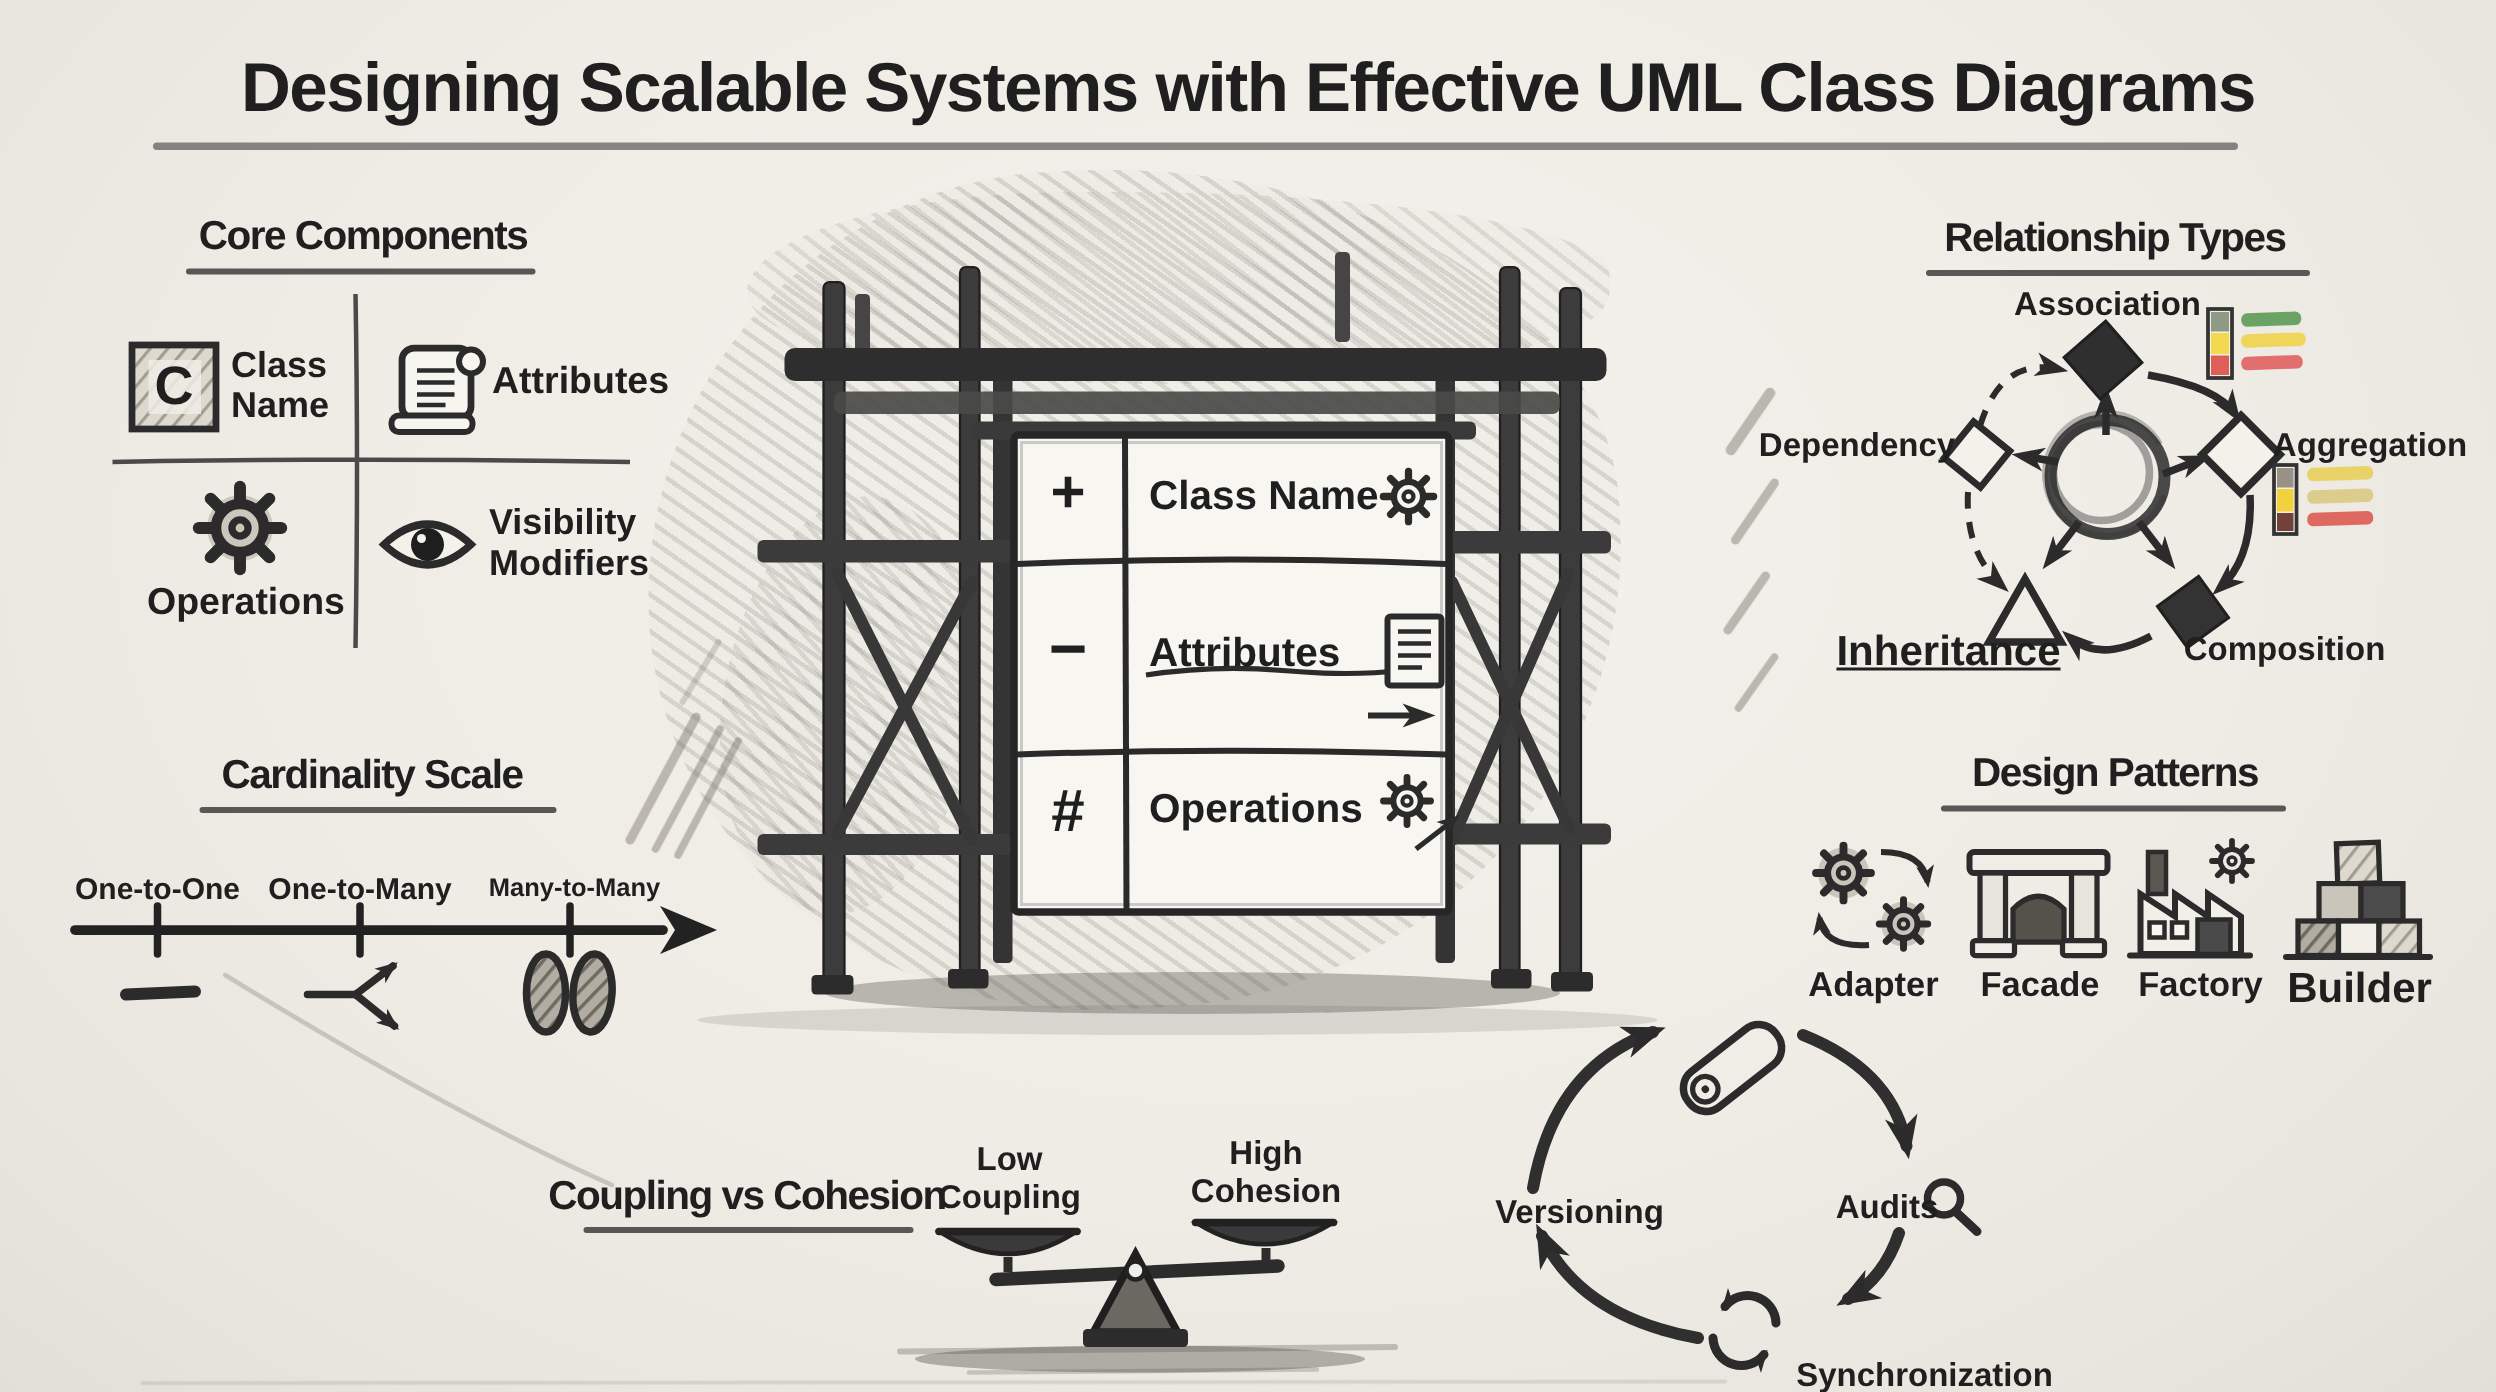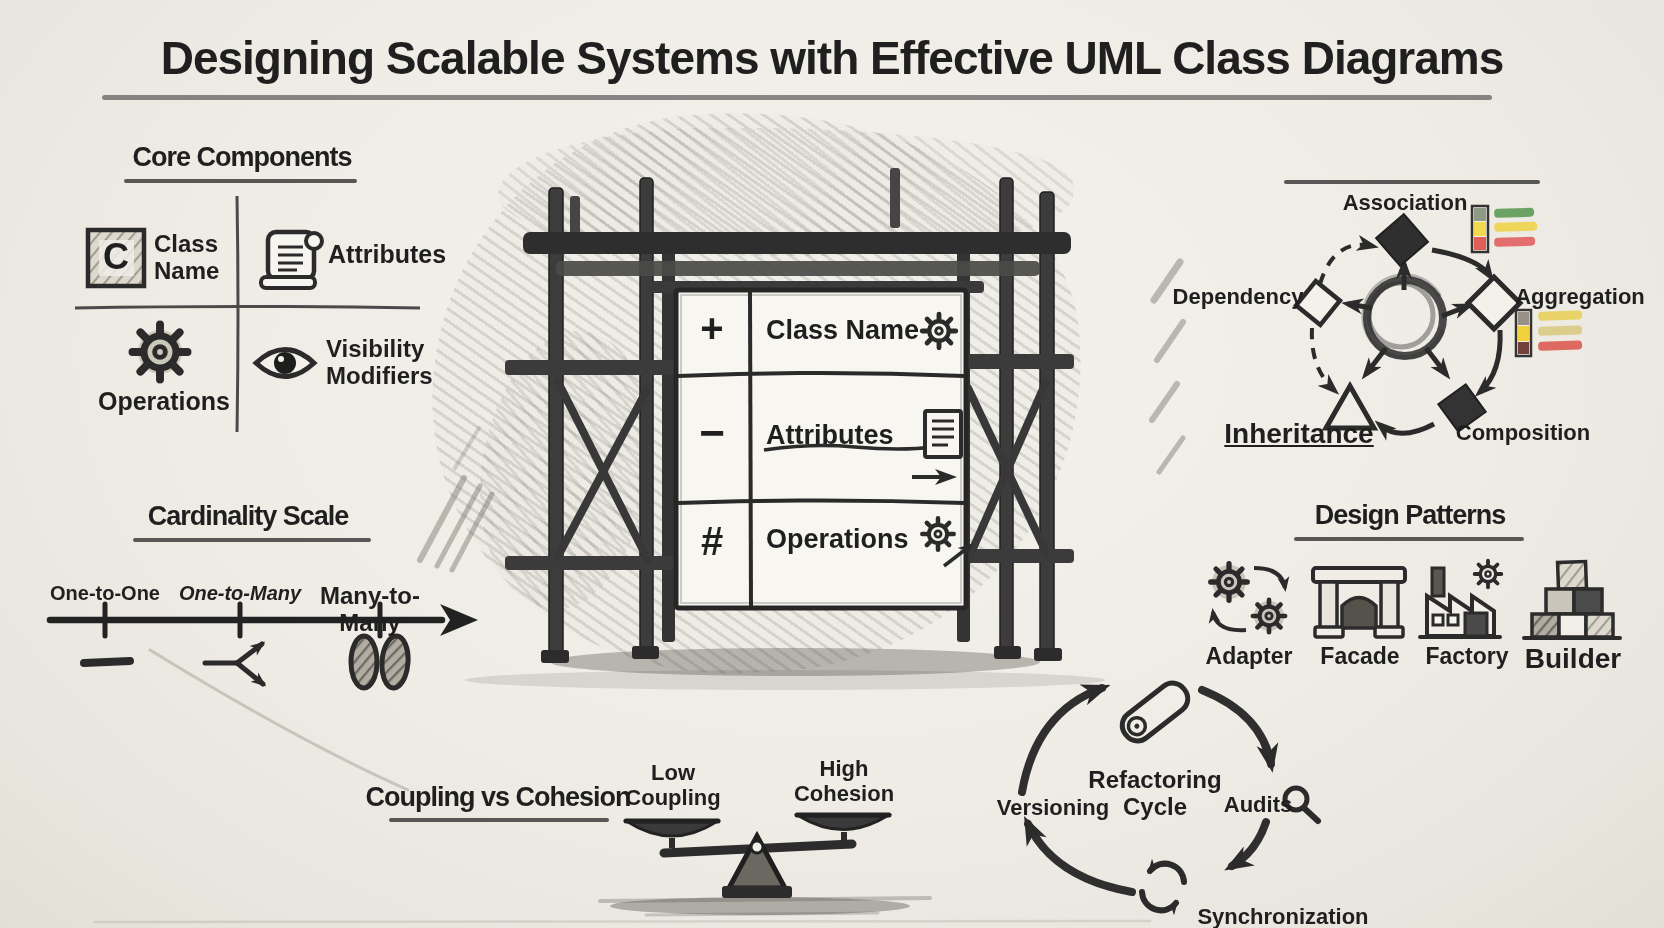--- a/index.html
+++ b/index.html
@@ -286,50 +286,50 @@
   <div class="ul" style="left:102px;top:95px;width:1390px;height:5px;opacity:.7;"></div>
 
   <div class="t c h" style="left:107px;top:142px;width:270px;">Core Components</div>
   <div class="ul" style="left:124px;top:179px;width:233px;"></div>
   <div class="t c" style="left:88px;top:230px;width:56px;height:56px;line-height:54px;font-size:36px;">C</div>
   <div class="t" style="left:154px;top:230px;width:92px;font-size:24px;">Class Name</div>
   <div class="t" style="left:328px;top:240px;width:150px;font-size:25px;">Attributes</div>
   <div class="t c" style="left:98px;top:387px;width:130px;font-size:25px;">Operations</div>
   <div class="t" style="left:326px;top:335px;width:120px;font-size:24px;">Visibility Modifiers</div>
 
+  <div class="t c h" style="left:1270px;top:143px;width:280px;">Relationship Types</div>
   <div class="ul" style="left:1284px;top:180px;width:256px;"></div>
   <div class="t c" style="left:1330px;top:190px;width:150px;font-size:22px;">Association</div>
   <div class="t c" style="left:1496px;top:284px;width:168px;font-size:22px;">Aggregation</div>
   <div class="t c" style="left:1444px;top:420px;width:158px;font-size:22px;">Composition</div>
   <div class="t c" style="left:1220px;top:418px;width:158px;font-size:28px;text-decoration:underline;">Inheritance</div>
   <div class="t c" style="left:1158px;top:284px;width:160px;font-size:22px;">Dependency</div>
 
   <div class="t c" style="left:690px;top:306px;width:44px;font-size:40px;">+</div>
   <div class="t" style="left:766px;top:315px;width:160px;font-size:27px;">Class Name</div>
   <div class="t c" style="left:690px;top:408px;width:44px;font-size:44px;">−</div>
   <div class="t" style="left:766px;top:420px;width:160px;font-size:27px;">Attributes</div>
   <div class="t c" style="left:690px;top:519px;width:44px;font-size:40px;">#</div>
   <div class="t" style="left:766px;top:524px;width:170px;font-size:27px;">Operations</div>
 
   <div class="t c h" style="left:108px;top:501px;width:280px;">Cardinality Scale</div>
   <div class="ul" style="left:133px;top:538px;width:238px;"></div>
   <div class="t c" style="left:35px;top:582px;width:140px;font-size:20px;">One-to-One</div>
-  <div class="t c" style="left:163px;top:582px;width:154px;font-size:20px;font-style:italic;">One-to-Many</div>
-  <div class="t c" style="left:292px;top:582px;width:156px;font-size:24px;">Many-to-Many</div>
+  <div class="t c" style="left:163px;top:582px;width:154px;font-size:20px;">One-to-Many</div>
+  <div class="t c" style="left:305px;top:582px;width:156px;font-size:17px;">Many-to-Many</div>
 
   <div class="t c h" style="left:1270px;top:500px;width:280px;">Design Patterns</div>
   <div class="ul" style="left:1294px;top:537px;width:230px;"></div>
   <div class="t c" style="left:1187px;top:643px;width:124px;font-size:23px;">Adapter</div>
   <div class="t c" style="left:1298px;top:643px;width:124px;font-size:23px;">Facade</div>
   <div class="t c" style="left:1405px;top:643px;width:124px;font-size:23px;">Factory</div>
   <div class="t c" style="left:1511px;top:643px;width:124px;font-size:28px;">Builder</div>
 
   <div class="t c h" style="left:357px;top:782px;width:282px;">Coupling vs Cohesion</div>
   <div class="ul" style="left:389px;top:818px;width:220px;"></div>
   <div class="t c" style="left:612px;top:760px;width:122px;font-size:22px;">Low Coupling</div>
   <div class="t c" style="left:782px;top:756px;width:124px;font-size:22px;">High Cohesion</div>
 
-  <div class="t c" style="left:1072px;top:766px;width:166px;font-size:24px;">Refactoring Cycle</div>
   <div class="t c" style="left:988px;top:795px;width:130px;font-size:22px;">Versioning</div>
   <div class="t c" style="left:1208px;top:792px;width:100px;font-size:22px;">Audits</div>
   <div class="t c" style="left:1178px;top:868px;width:210px;font-size:22px;margin-top:36px;">Synchronization</div>
 
 </div>
 
 </body></html>

